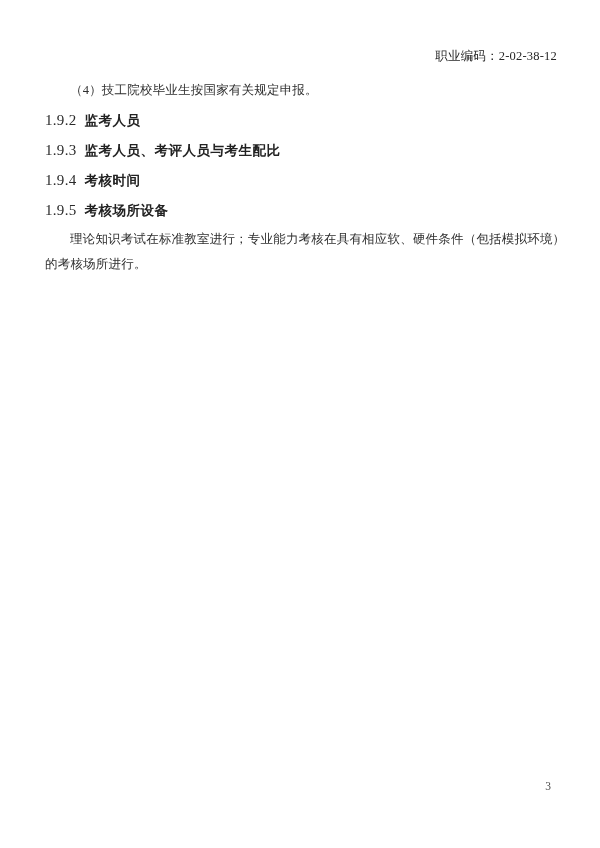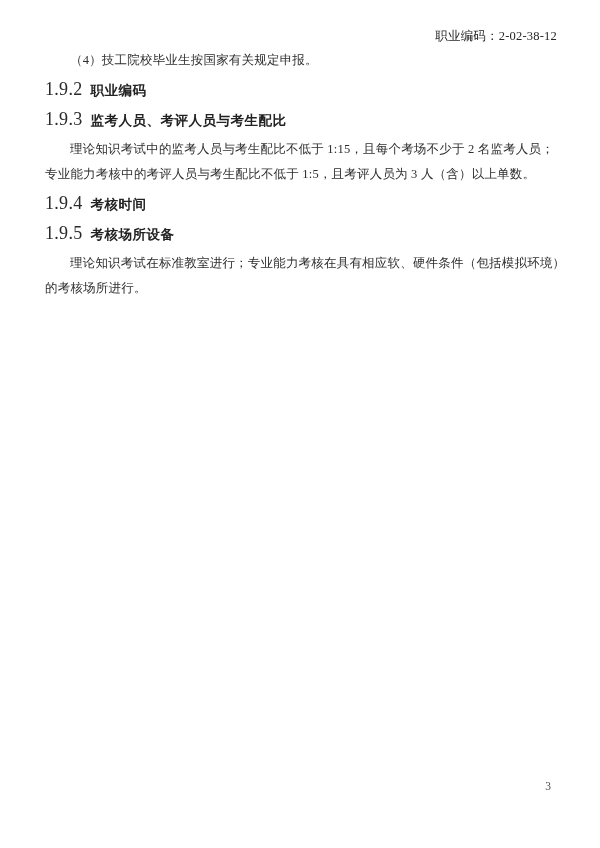--- a/index.html
+++ b/index.html
@@ -8,21 +8,21 @@
     width: 600px;
     height: 848px;
     background: #ffffff;
     font-family: "Liberation Serif", "DejaVu Serif", serif;
     color: #2e2e2e;
     overflow: hidden;
   }
   .content {
     position: absolute;
     left: 45px;
-    top: 28px;
+    top: 48px;
     width: 512px;
   }
   .doc-header {
     text-align: right;
     font-size: 12.5px;
     line-height: 16px;
     color: #262626;
     letter-spacing: 0.2px;
   }
   .doc-header .code {
@@ -30,29 +30,29 @@
   }
   .body-text {
     margin: 4px 0 0 0;
     font-size: 12.5px;
     line-height: 25px;
     letter-spacing: 0.2px;
     white-space: pre;
     text-indent: 2em;
     color: #2e2e2e;
   }
-  .body-text.intro { margin-top: 4px; }
+  .body-text.intro { margin-top: 14px; }
   .body-text.cont { margin-top: 0; }
   .sec-heading {
     margin: 4px 0 0 0;
     line-height: 25px;
     white-space: nowrap;
   }
   .sec-num {
-    font-size: 18px;
+    font-size: 15px;
     letter-spacing: 0.3px;
     color: #2a2a2a;
   }
   .sec-title {
     font-family: "Liberation Sans", "DejaVu Sans", sans-serif;
     font-weight: 700;
     font-size: 13.5px;
     margin-left: 8px;
     color: #222222;
     letter-spacing: 0.5px;
@@ -69,25 +69,23 @@
 </head>
 <body>
 
 <div class="page">
   <div class="content">
 
     <div class="doc-header"><span>职业编码：</span><span class="code">2-02-38-12</span></div>
 
     <p class="body-text intro">（4）技工院校毕业生按国家有关规定申报。</p>
 
-    <div class="sec-heading"><span class="sec-num">1.9.2</span><span class="sec-title">职业编码</span></div>
+    <div class="sec-heading"><span class="sec-num">1.9.2</span><span class="sec-title">监考人员</span></div>
 
     <div class="sec-heading"><span class="sec-num">1.9.3</span><span class="sec-title">监考人员、考评人员与考生配比</span></div>
-    <p class="body-text">理论知识考试中的监考人员与考生配比不低于 1:15，且每个考场不少于 2 名监考人员；
-专业能力考核中的考评人员与考生配比不低于 1:5，且考评人员为 3 人（含）以上单数。</p>
 
     <div class="sec-heading"><span class="sec-num">1.9.4</span><span class="sec-title">考核时间</span></div>
 
     <div class="sec-heading"><span class="sec-num">1.9.5</span><span class="sec-title">考核场所设备</span></div>
     <p class="body-text">理论知识考试在标准教室进行；专业能力考核在具有相应软、硬件条件（包括模拟环境）
 的考核场所进行。</p>
 
   </div>
 
   <div class="page-number">3</div>

